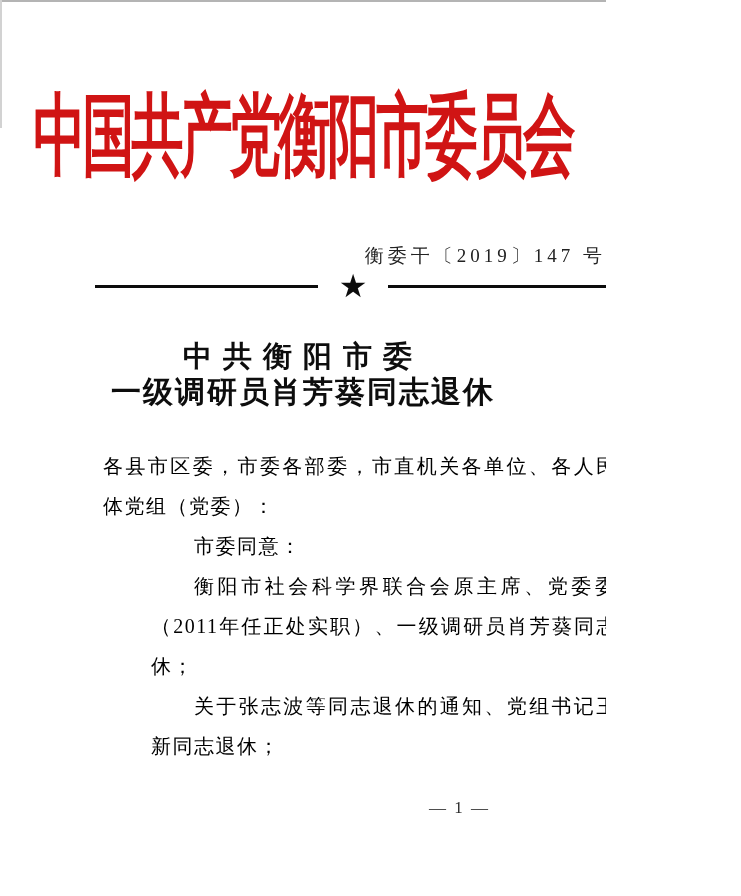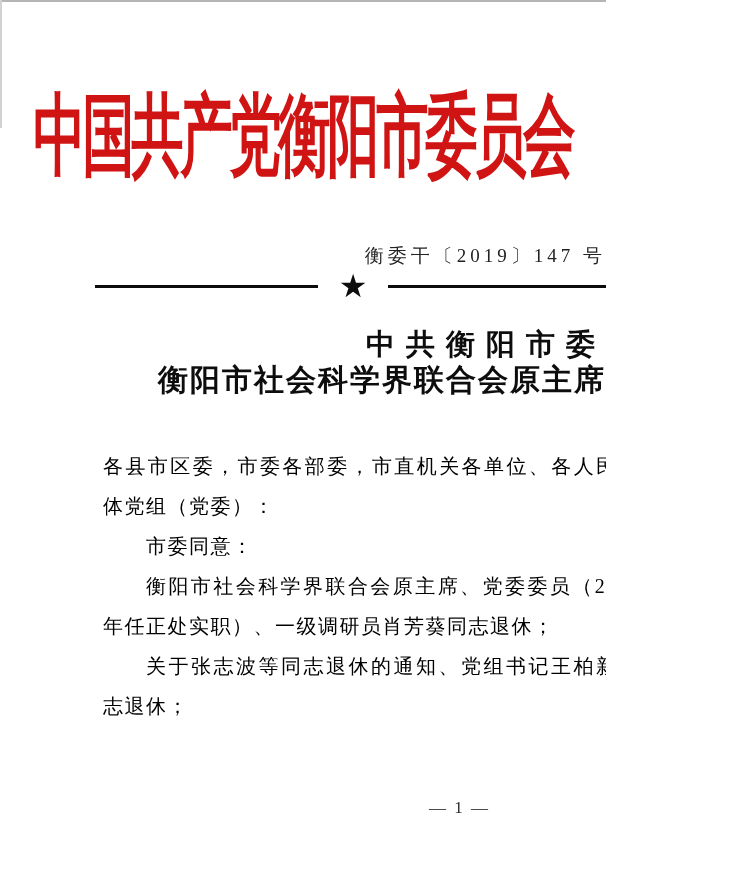--- a/index.html
+++ b/index.html
@@ -43,35 +43,35 @@
 
   .divider {
     position: absolute;
     top: 271px; left: 95px; width: 550px; height: 30px;
     display: flex; align-items: center;
   }
   .divider .line-left  { width: 223px; height: 3px; background: #0c0c0c; }
   .divider .star-box   { width: 70px; text-align: center; font-size: 32px; line-height: 30px; color: #0c0c0c; }
   .divider .line-right { flex: 1; height: 3px; background: #0c0c0c; }
 
-  .doc-title { position: absolute; top: 327px; left: 0; width: 100%; text-align: right; font-weight: bold; color: #0d0d0d; }
+  .doc-title { position: absolute; top: 339px; left: 0; width: 100%; text-align: center; font-weight: bold; color: #0d0d0d; }
   .doc-title .line1 { font-size: 29px; letter-spacing: 11px; line-height: 34px; }
   .doc-title .line2 { font-size: 30px; letter-spacing: 2px; line-height: 36px; margin-top: 1px; }
 
   .body-text {
     position: absolute;
     top: 446px; left: 103px; width: 537px;
     font-size: 20px;
     line-height: 40px;
     letter-spacing: 1.5px;
     text-align: justify;
     color: #000000;
   }
   .body-text p { margin: 0; }
-  .body-text p.indent { text-indent: 43px; }
+  .body-text p.indent { text-indent: 43px; margin-left: 48px; }
 
   .page-number {
     position: absolute;
     top: 798px; right: 116px;
     font-size: 17px;
     letter-spacing: 2px;
     color: #2e2e2e;
     white-space: nowrap;
   }
 </style>
@@ -90,21 +90,21 @@
   <div class="doc-number">衡委干〔2019〕147 号</div>
 
   <div class="divider">
     <div class="line-left"></div>
     <div class="star-box">★</div>
     <div class="line-right"></div>
   </div>
 
   <div class="doc-title">
     <div class="line1">中共衡阳市委</div>
-    <div class="line2">衡阳市社会科学界联合会原主席</div>
+    <div class="line2">一级调研员肖芳葵同志退休</div>
   </div>
 
   <div class="body-text">
     <p>各县市区委，市委各部委，市直机关各单位、各人民团体党组（党委）：</p>
     <p class="indent">市委同意：</p>
     <p class="indent">衡阳市社会科学界联合会原主席、党委委员（2011年任正处实职）、一级调研员肖芳葵同志退休；</p>
     <p class="indent">关于张志波等同志退休的通知、党组书记王柏新同志退休；</p>
   </div>
 
   <div class="page-number">— 1 —</div>

